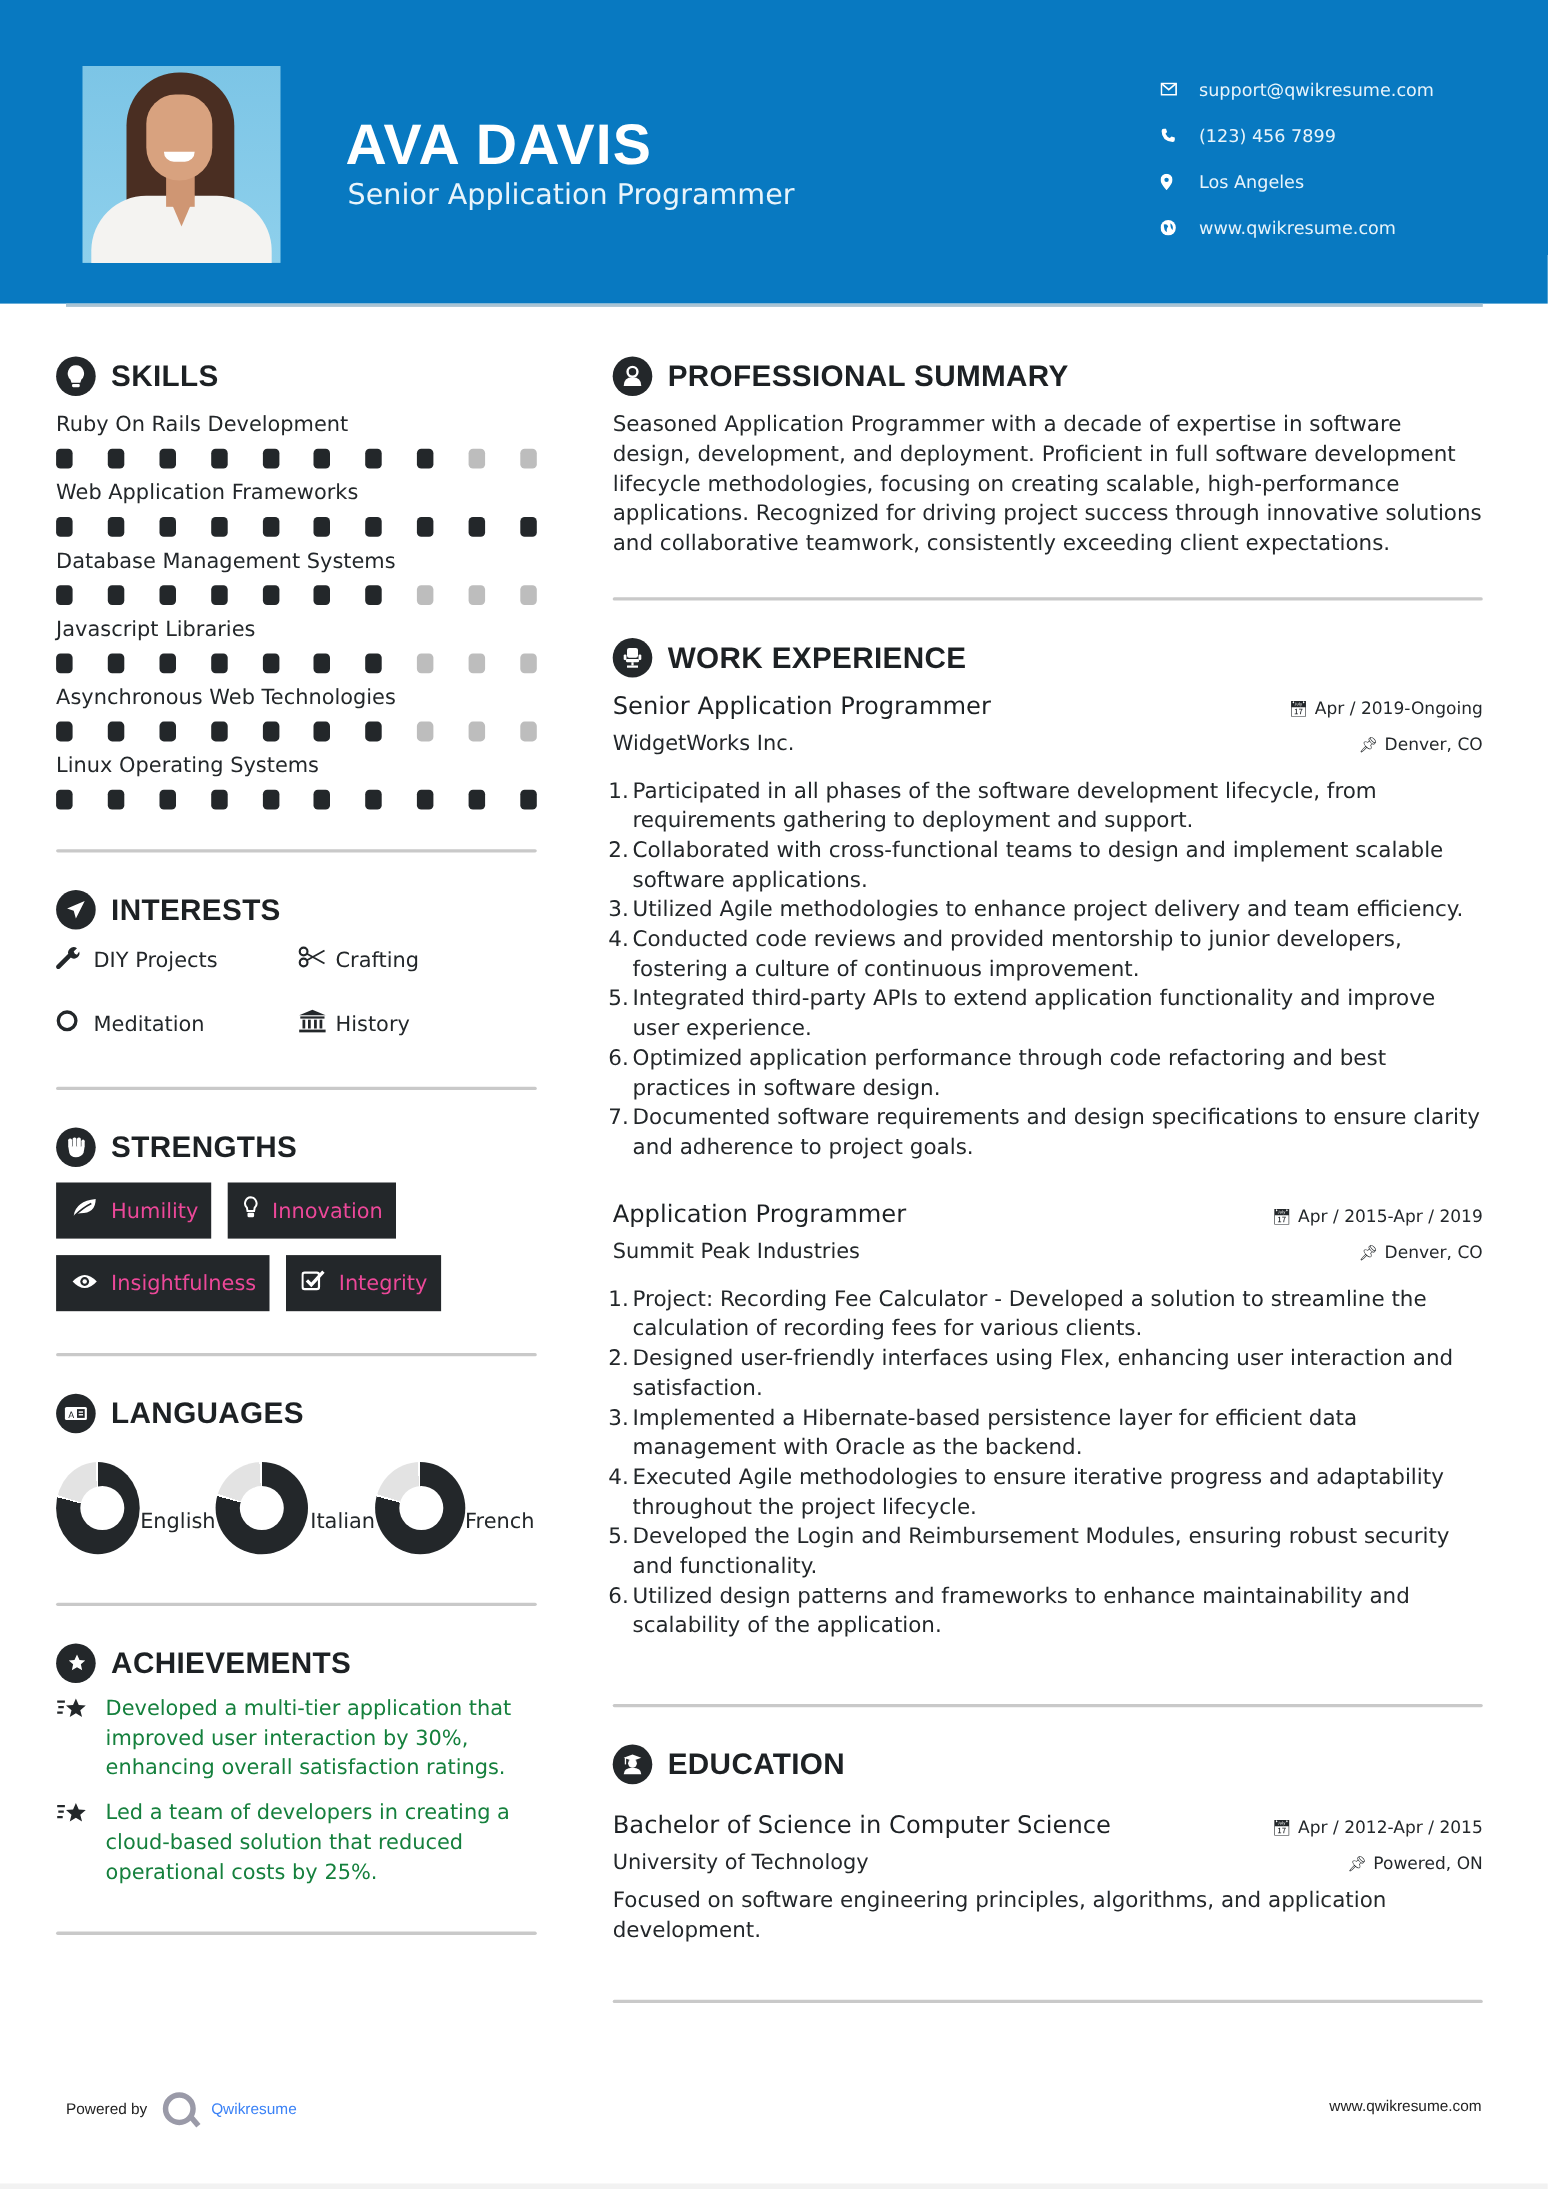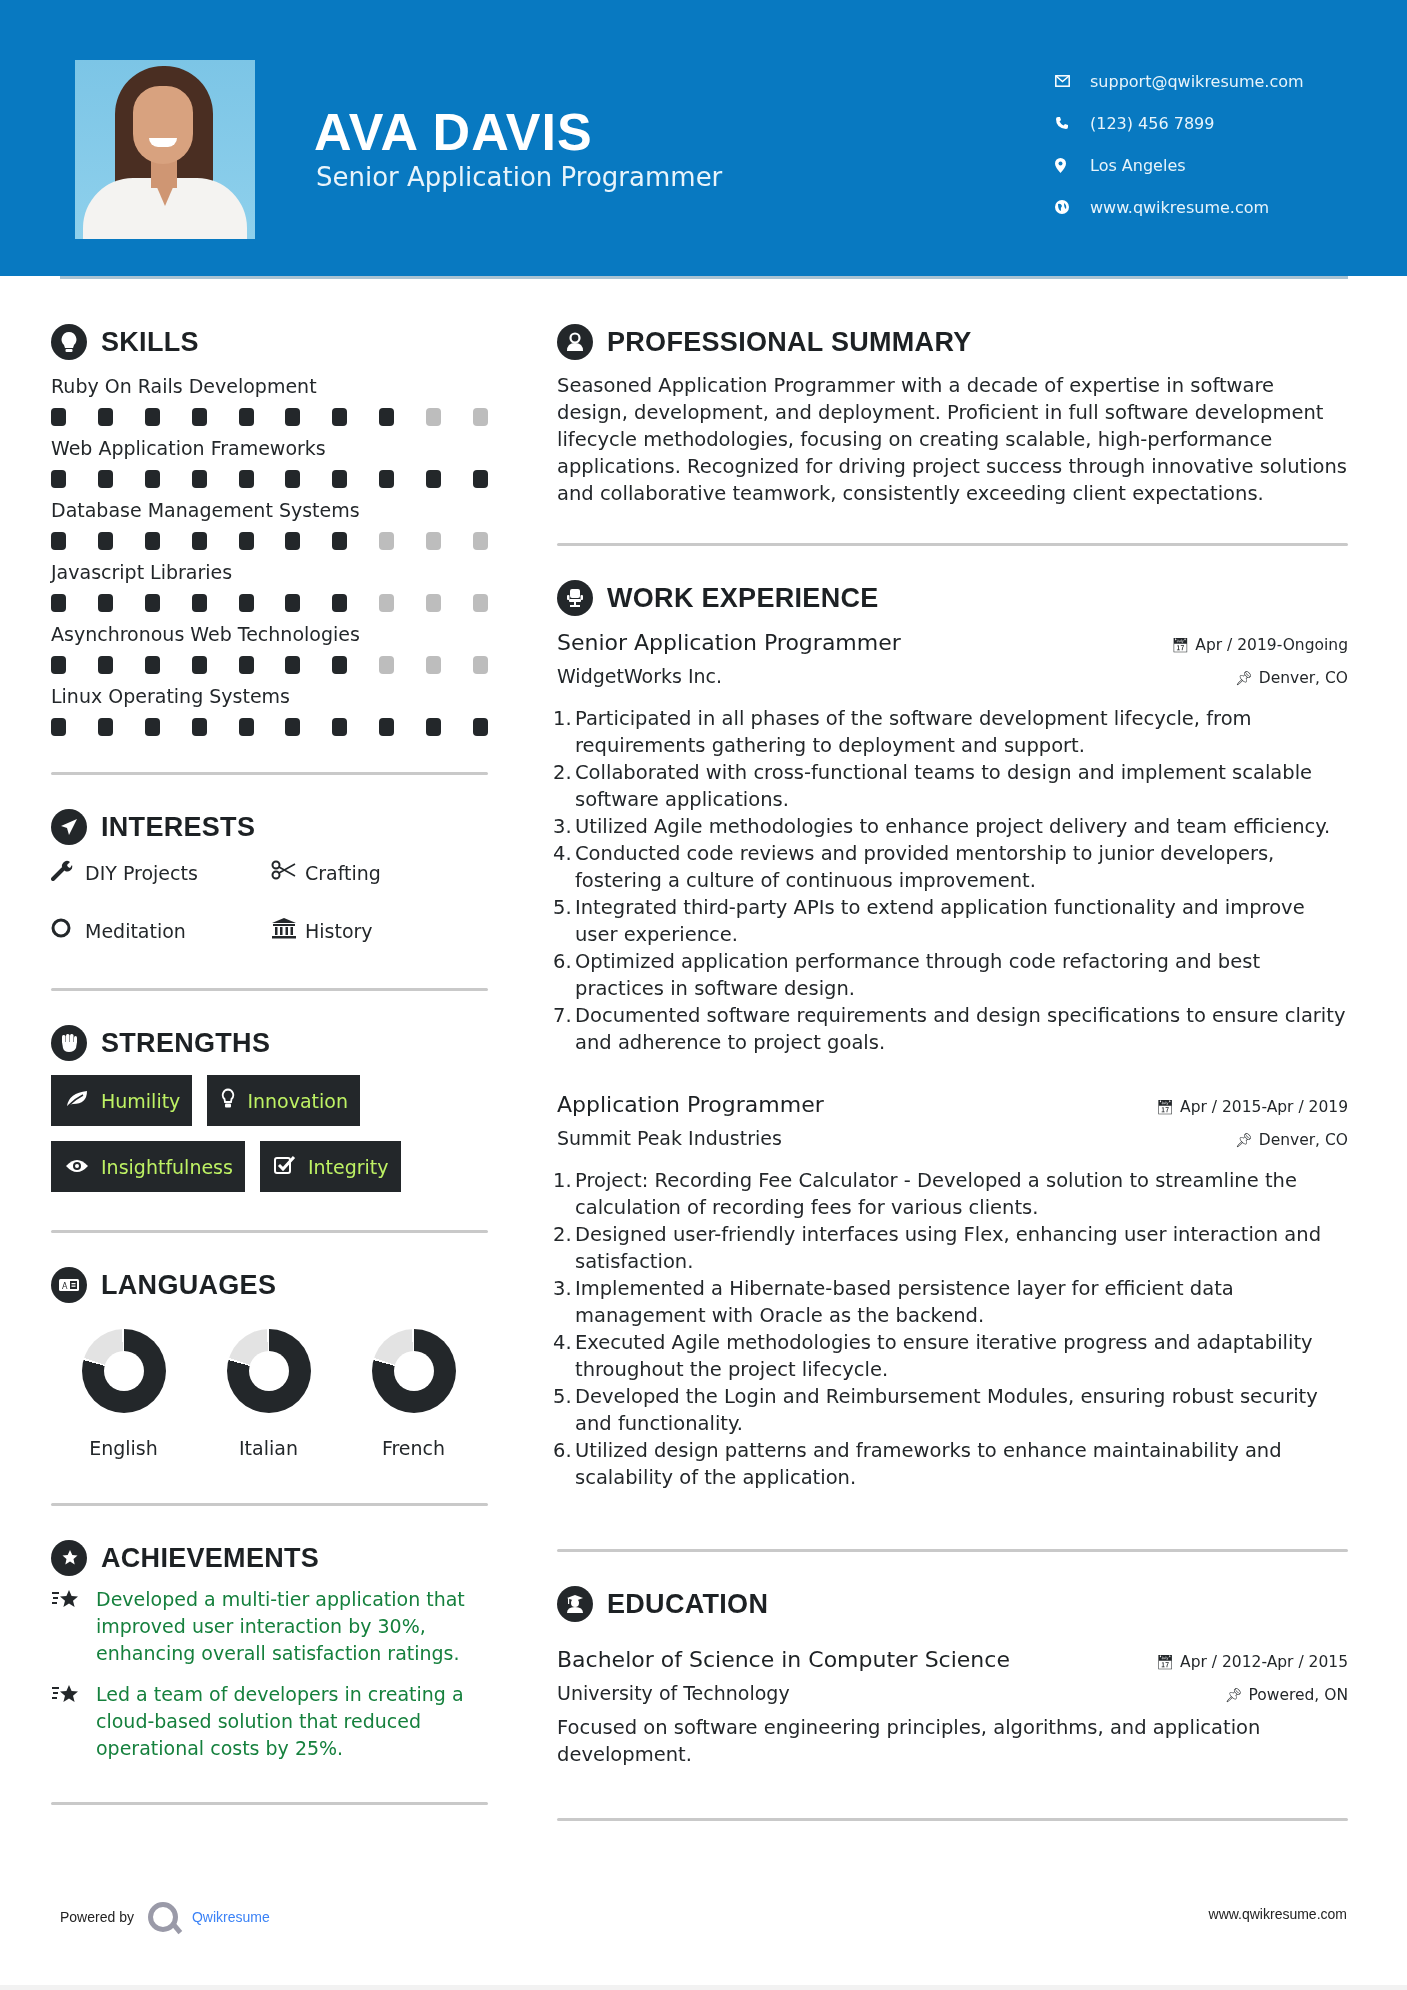--- a/index.html
+++ b/index.html
@@ -35,25 +35,25 @@
   .skill-name { font-size: 19px; color: #23272a; margin-top: 8px; height: 28px; line-height: 28px; }
   .skill-dots { display: flex; justify-content: space-between; width: 437px; margin-top: 8px; margin-bottom: 6px; }
   .dot { width: 15px; height: 18px; border-radius: 4px; background: #23272a; }
   .dot.off { background: #bdbdbd; }
 
   .interests { display: grid; grid-template-columns: 220px 217px; row-gap: 31px; margin-top: 10px; }
   .interest { display: flex; align-items: center; font-size: 19px; color: #23272a; }
   .interest .i-ic { width: 34px; font-size: 20px; color: #23272a; }
 
   .strengths { display: flex; flex-wrap: wrap; gap: 15px 15px; margin-top: 10px; }
-  .chip { background: #23272a; color: #bef264; height: 51px; display: flex; align-items: center; padding: 0 12px 0 14px; font-size: 19px; }
+  .chip { background: #23272a; color: #ec4899; height: 51px; display: flex; align-items: center; padding: 0 12px 0 14px; font-size: 19px; }
   .chip .c-ic { margin-right: 12px; font-size: 19px; }
 
   .langs { display: flex; margin-top: 22px; }
-  .lang { width: 145px; display: flex; flex-direction: column; align-items: center; }
+  .lang { width: 145px; display: flex; flex-direction: row; align-items: center; justify-content: space-between; }
   .donut { width: 84px; height: 84px; border-radius: 50%; position: relative; }
   .donut::after { content: ""; position: absolute; left: 22px; top: 22px; width: 40px; height: 40px; border-radius: 50%; background: #fff; }
   .lang-name { margin-top: 24px; font-size: 19px; color: #23272a; }
 
   .ach { display: flex; margin-top: 10px; }
   .ach-ic { width: 45px; font-size: 22px; color: #23272a; flex-shrink: 0; padding-top: 2px; }
   .ach-text { font-size: 19px; line-height: 27px; color: #15803d; }
 
   .footer-left { position: absolute; left: 60px; top: 1902px; display: flex; align-items: center; }
   .powered { font-family: "Liberation Sans", sans-serif; font-size: 14px; color: #222; }

